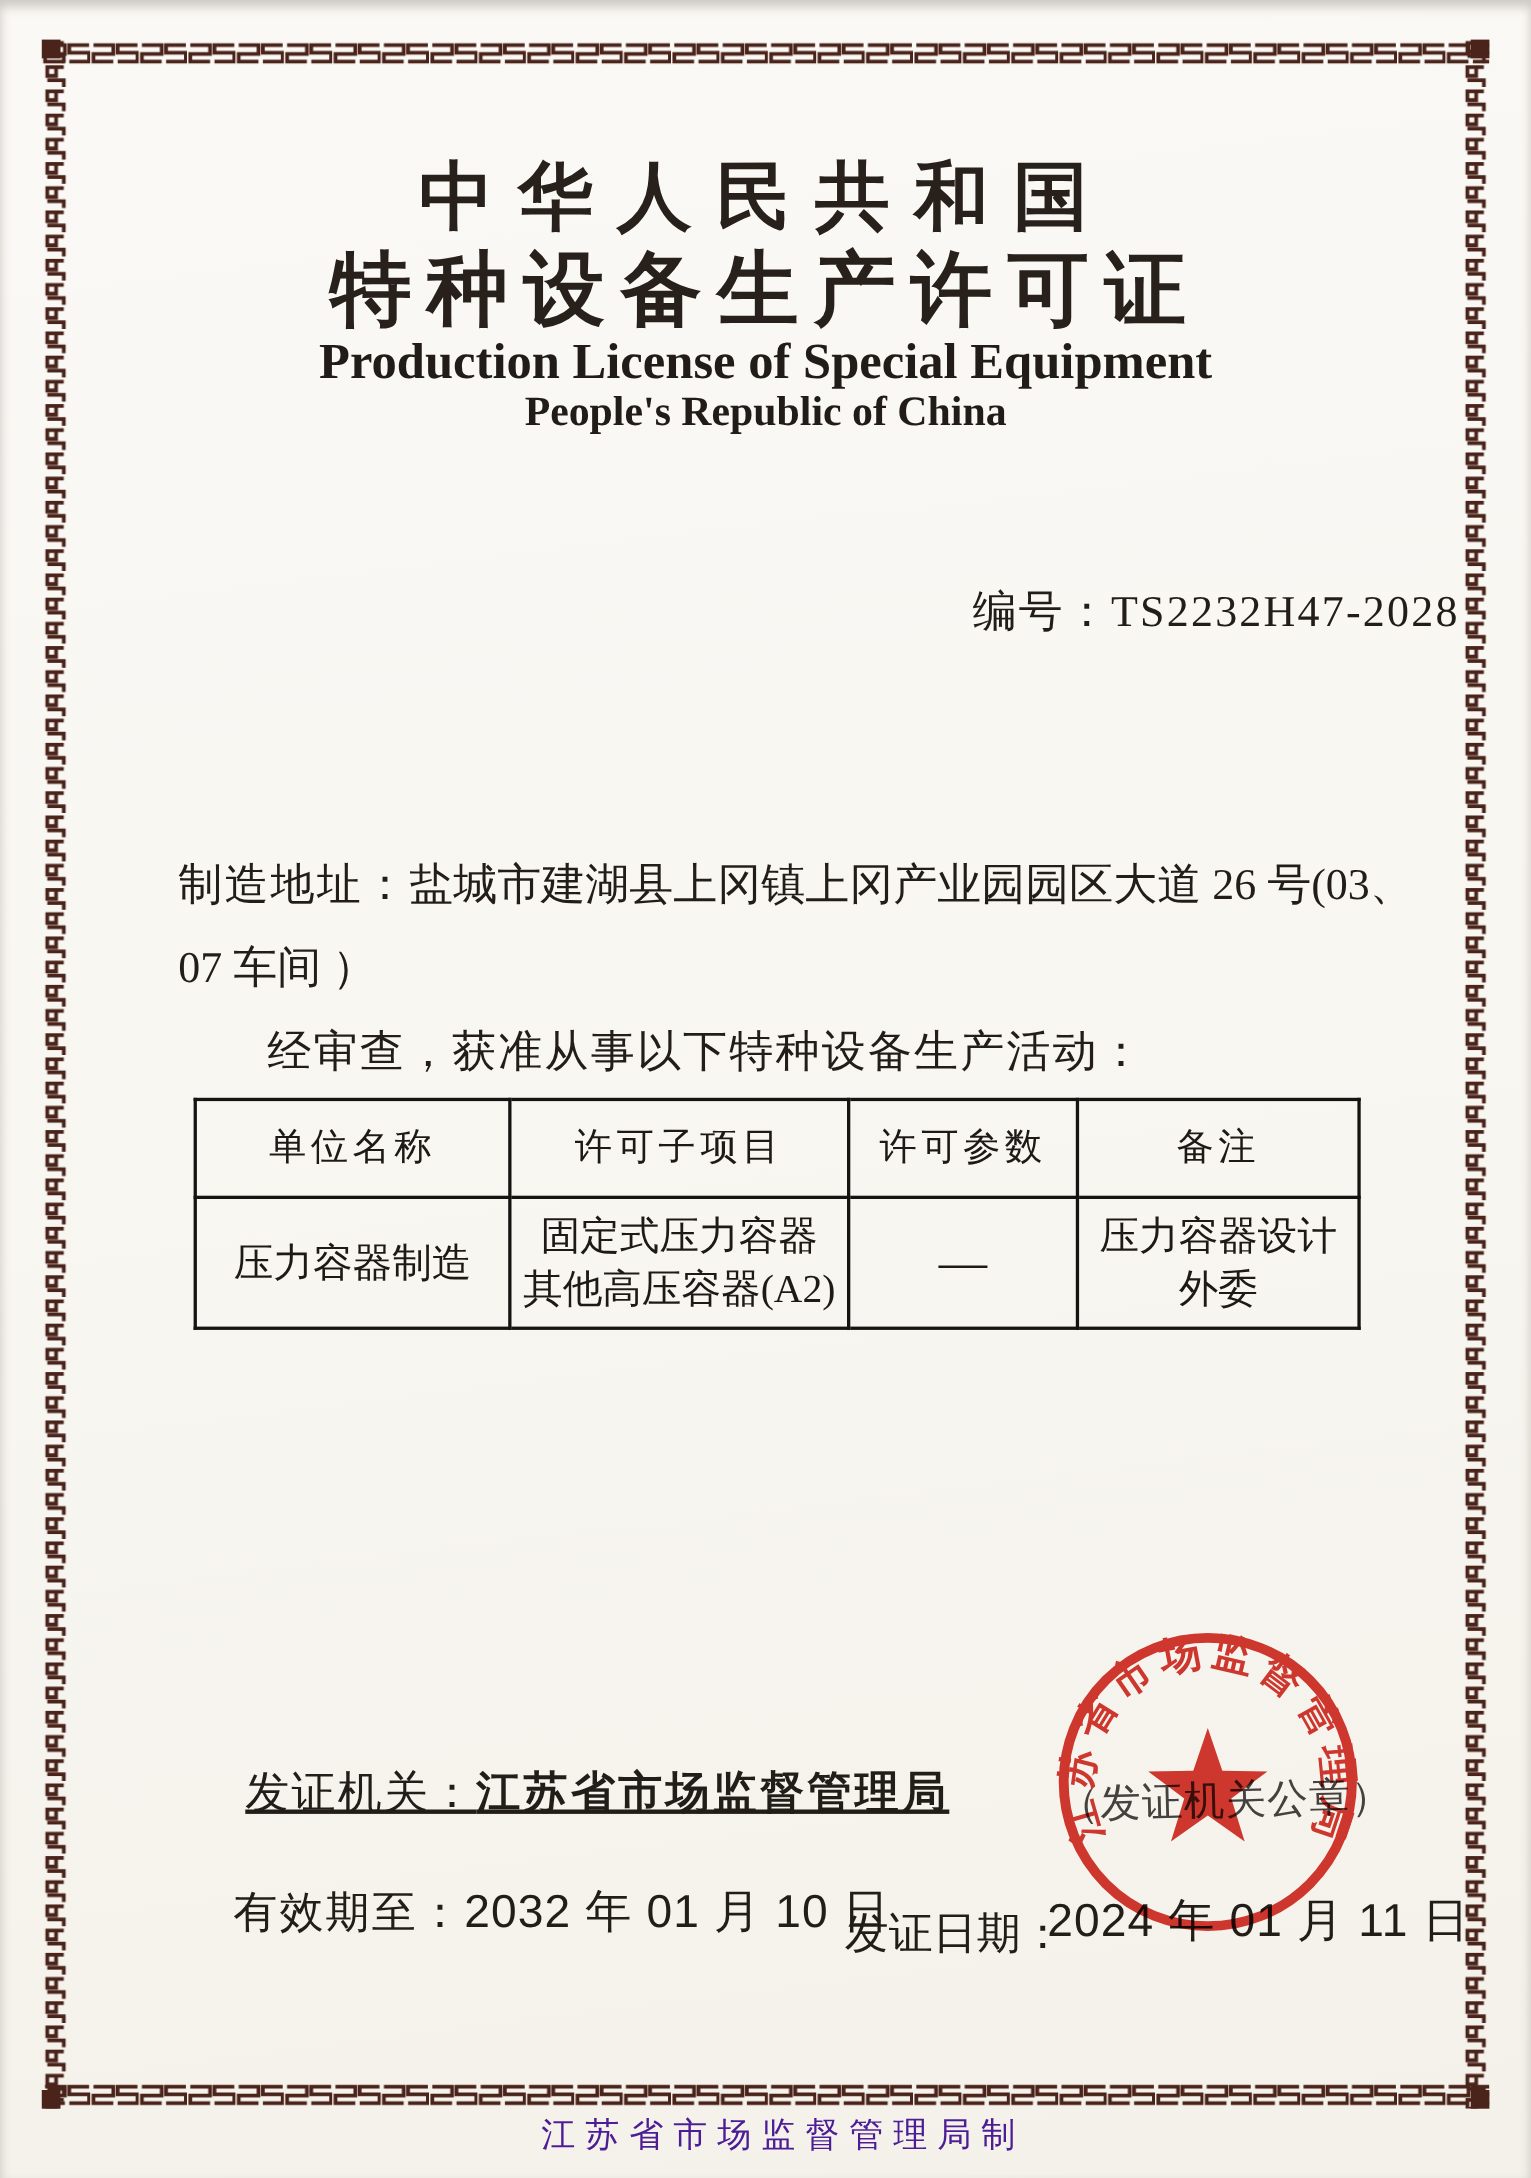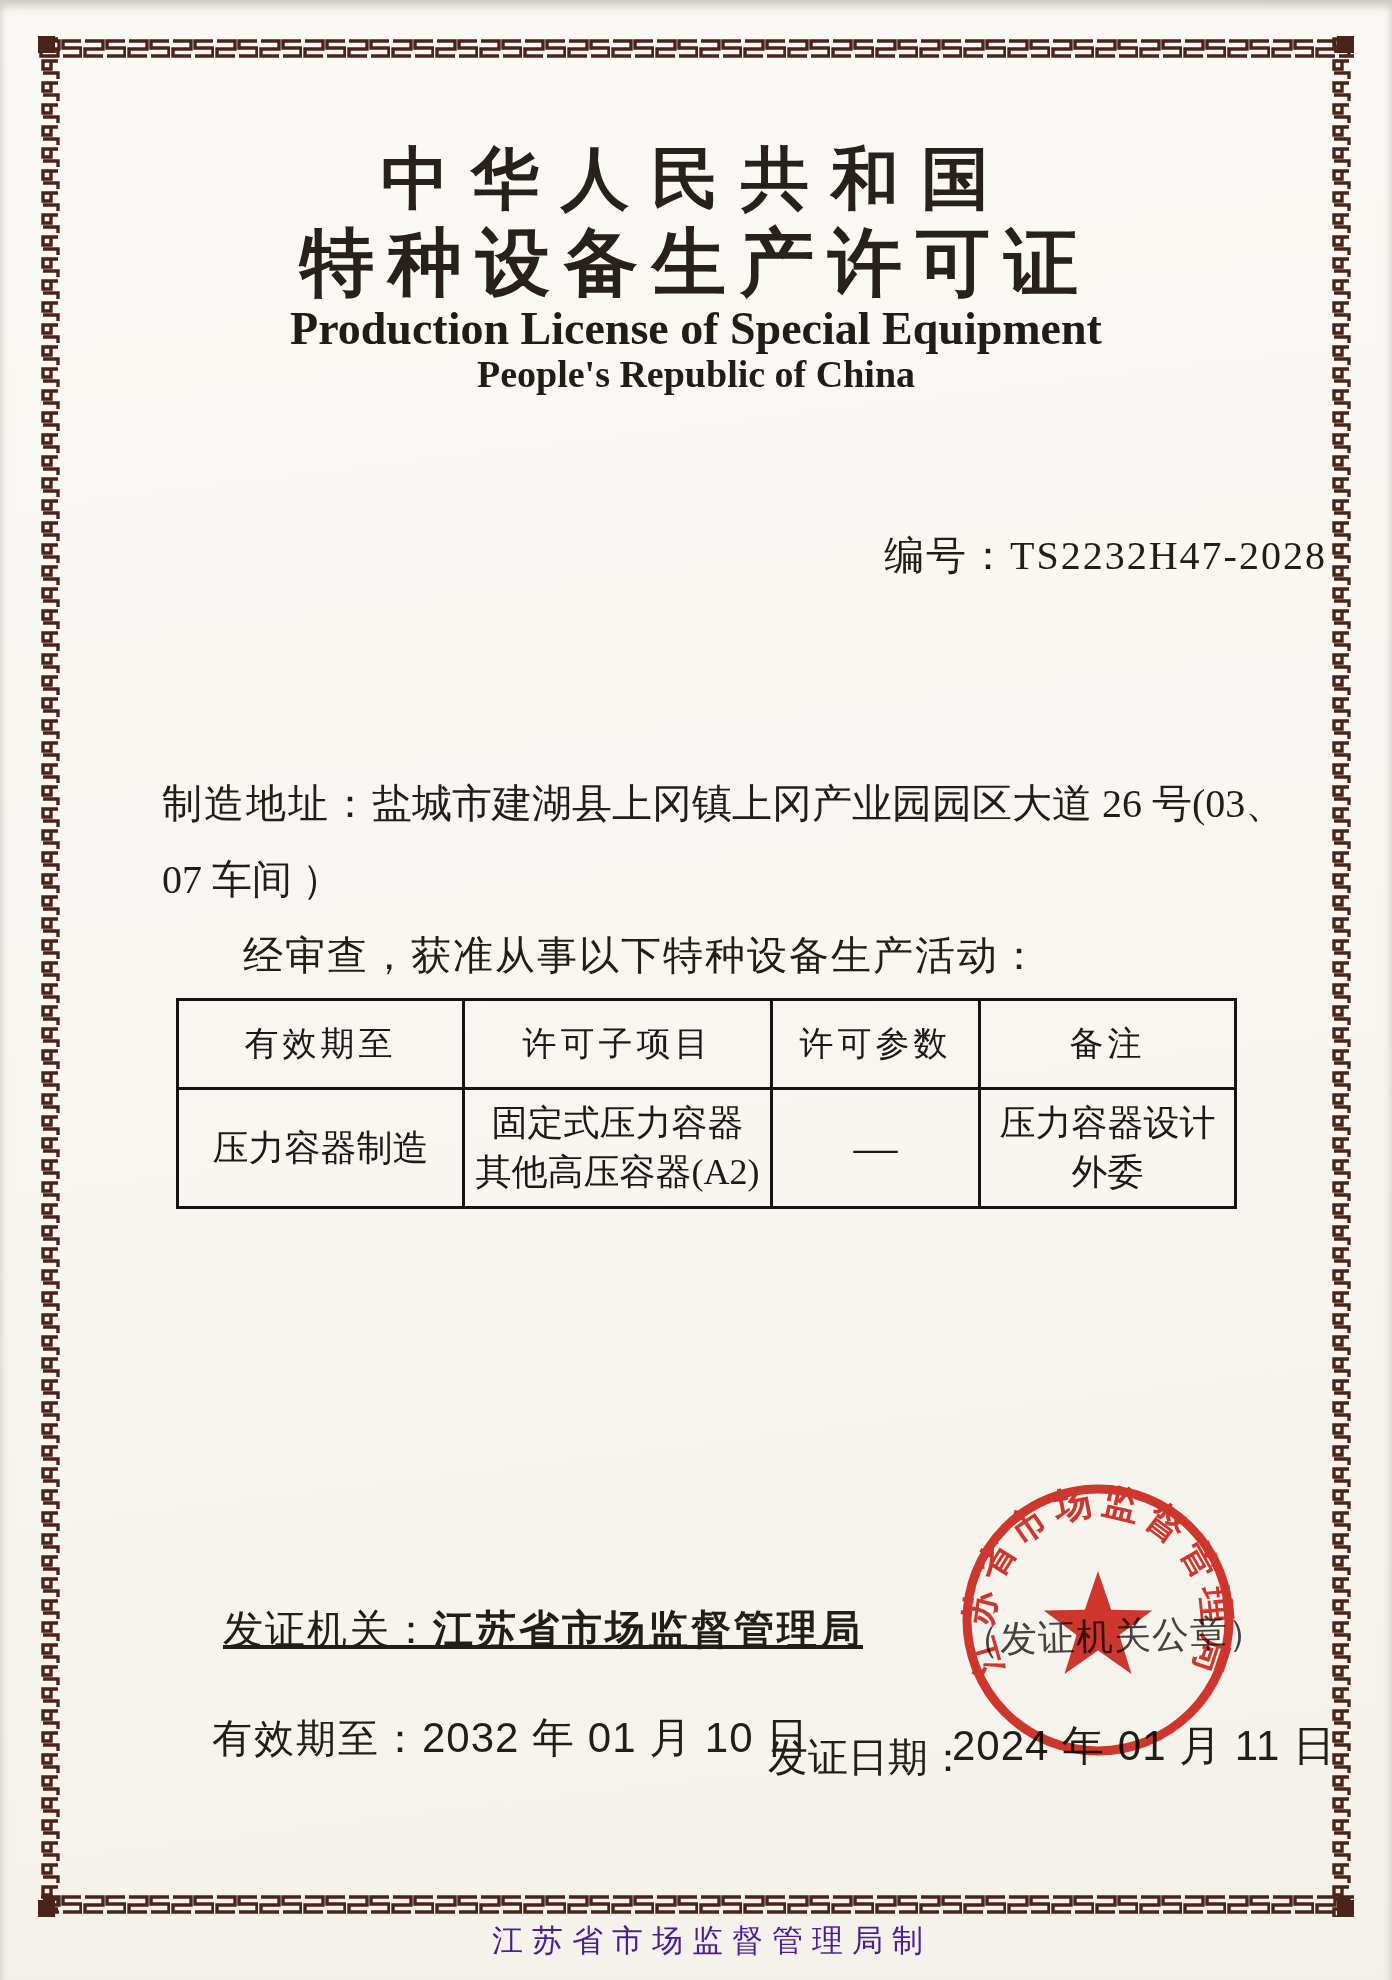--- a/index.html
+++ b/index.html
@@ -131,21 +131,21 @@
 
   <table class="permit">
     <colgroup>
       <col style="width:286px">
         <col style="width:308px">
         <col style="width:208px">
         <col style="width:256px">
     </colgroup>
     <thead>
       <tr>
-        <th>有效期至</th>
+        <th>单位名称</th>
         <th>许可子项目</th>
         <th>许可参数</th>
         <th>备注</th>
       </tr>
     </thead>
     <tbody>
       <tr>
         <td>压力容器制造</td>
         <td>
           <div>固定式压力容器</div>

